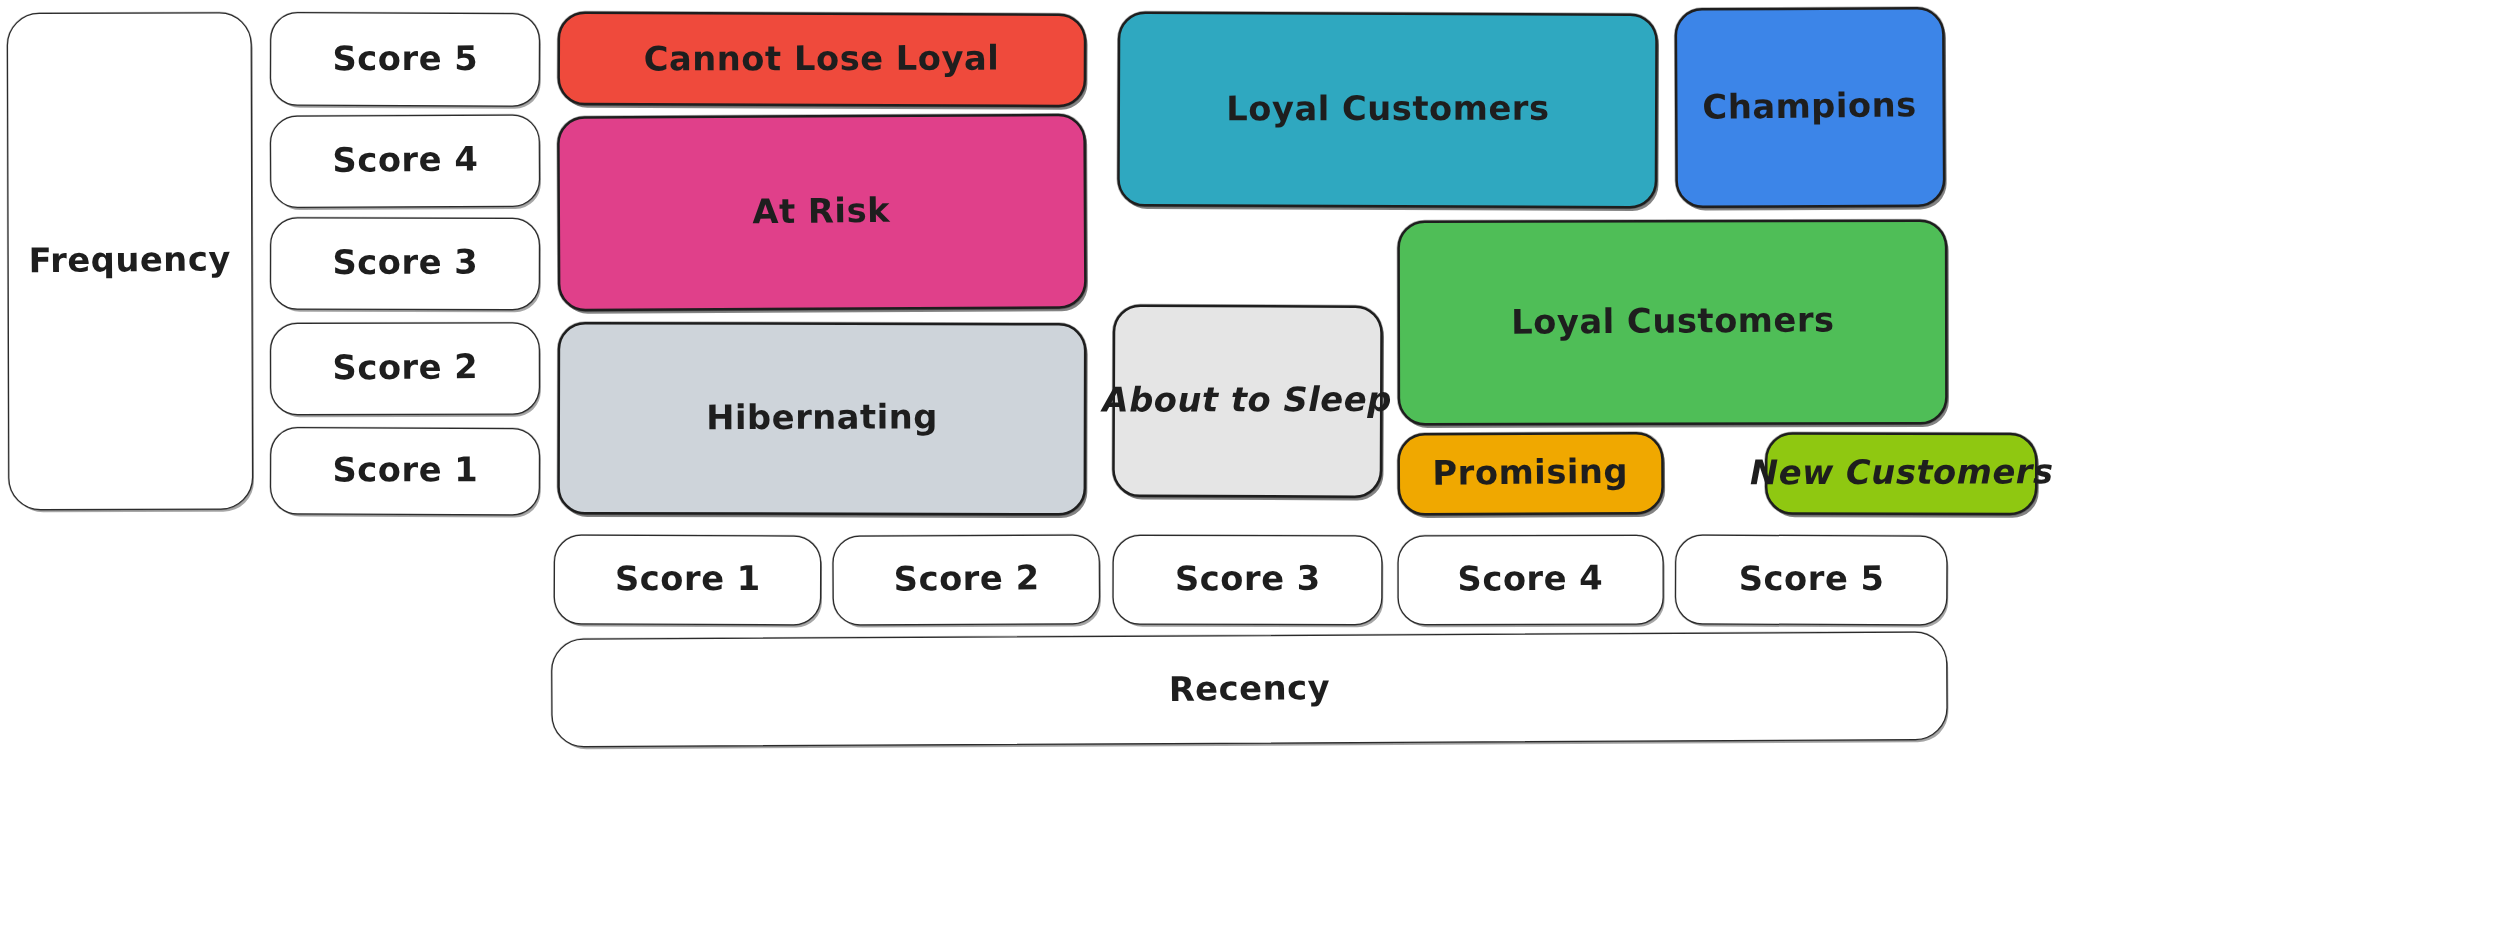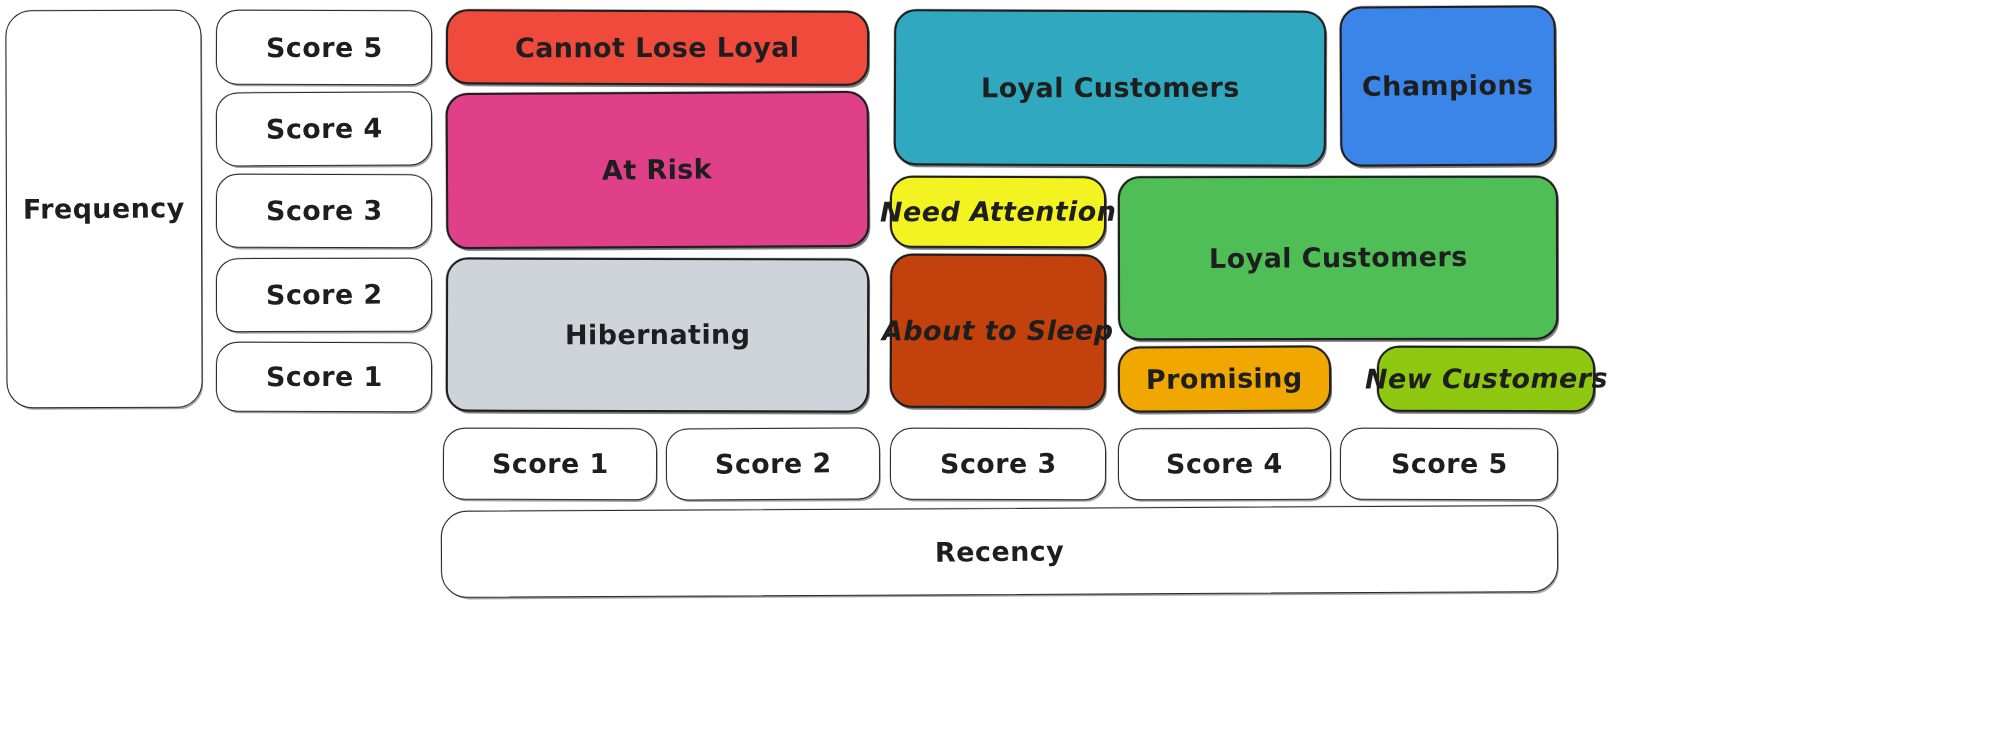--- a/index.html
+++ b/index.html
@@ -116,37 +116,34 @@
   </div>
 
   <div class="box seg r2" style="left:894px; top:10px; width:432px; height:156px; background:#2fa8c0;">
     <span class="lbl">Loyal Customers</span>
   </div>
 
   <div class="box seg r3" style="left:1340px; top:6px; width:216px; height:160px; background:#3c85e8;">
     <span class="lbl">Champions</span>
   </div>
 
-  <div class="box seg r4" style="left:890px; top:176px; width:216px; height:72px; background:#f3f321; font-style:italic;">
-    <span class="lbl">Need Attention</span>
-  </div>
 
   <div class="box seg r5" style="left:1118px; top:176px; width:440px; height:164px; background:#4fbe57;">
     <span class="lbl">Loyal Customers</span>
   </div>
 
-  <div class="box seg r2" style="left:890px; top:254px; width:216px; height:154px; background:#c2410c; font-style:italic;">
+  <div class="box seg r2" style="left:890px; top:244px; width:216px; height:154px; background:#e5e5e5; font-style:italic;">
     <span class="lbl">About to Sleep</span>
   </div>
 
   <div class="box seg r3" style="left:1118px; top:346px; width:213px; height:66px; background:#f0a800;">
     <span class="lbl">Promising</span>
   </div>
 
-  <div class="box seg r4" style="left:1377px; top:346px; width:218px; height:66px; background:#8fc811; font-style:italic;justify-content:center;">
+  <div class="box seg r4" style="left:1412px; top:346px; width:218px; height:66px; background:#8fc811; font-style:italic;justify-content:center;">
     <span class="lbl">New Customers</span>
   </div>
 
   <div class="box plain r2" style="left:443px; top:428px; width:214px; height:72px;">
     <span class="lbl">Score 1</span>
   </div>
 
   <div class="box plain r3" style="left:666px; top:428px; width:214px; height:72px;">
     <span class="lbl">Score 2</span>
   </div>

